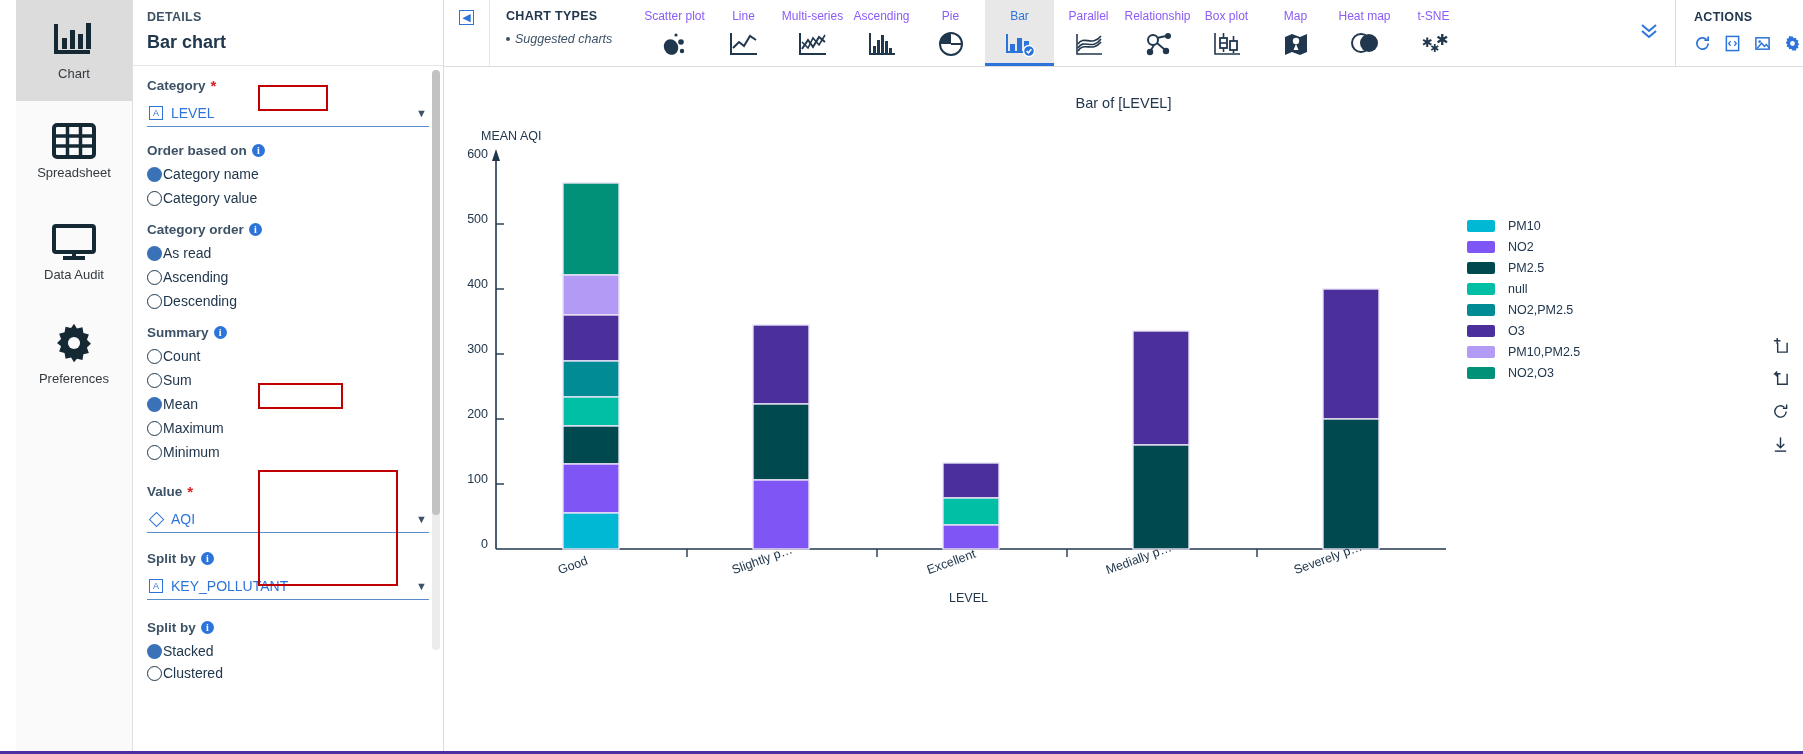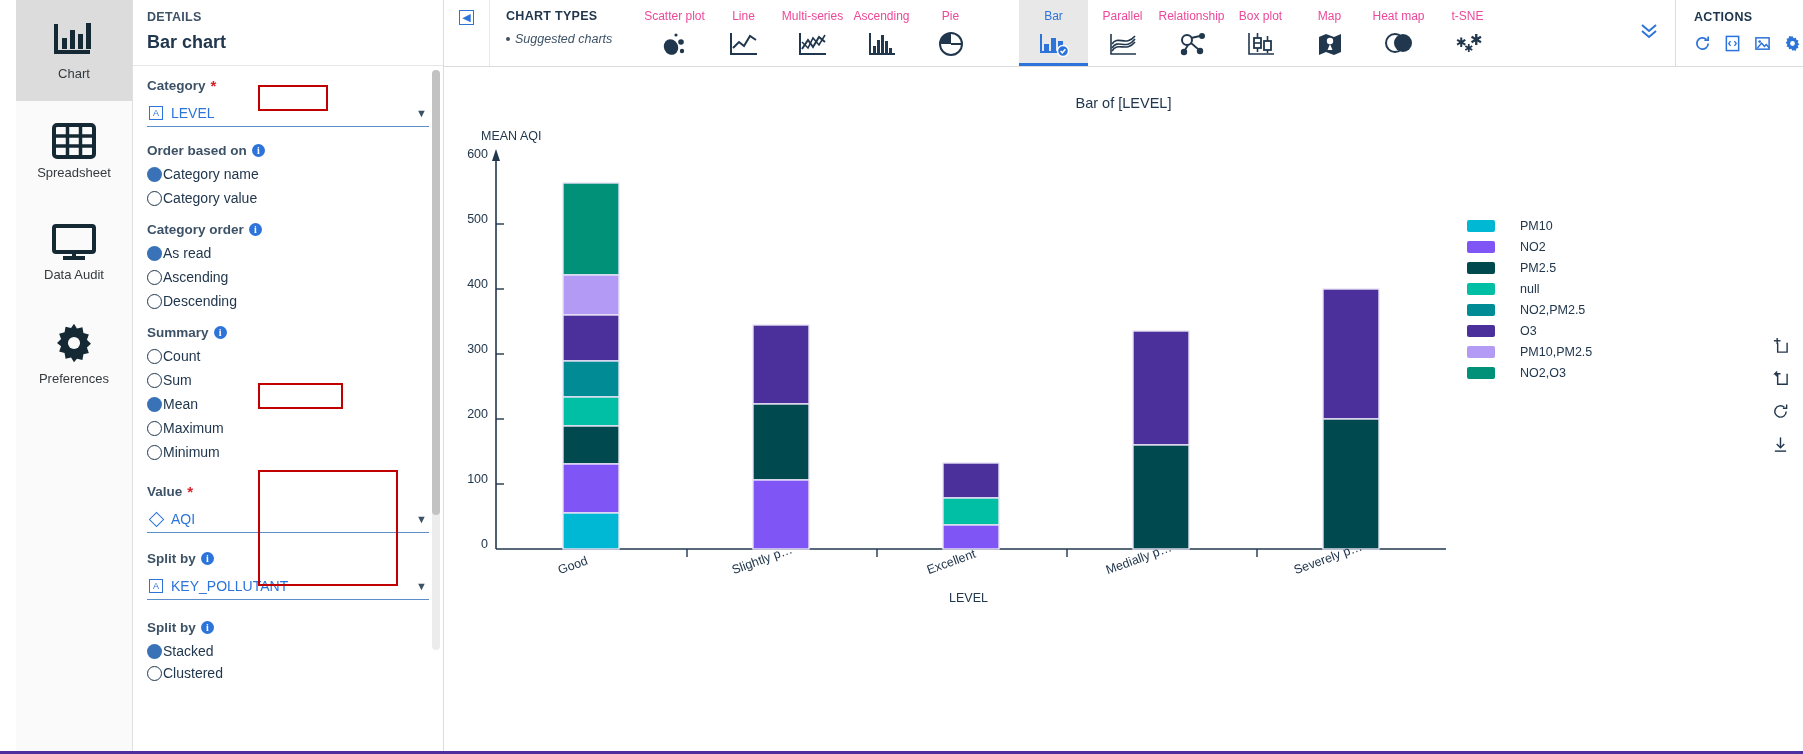--- a/index.html
+++ b/index.html
@@ -226,32 +226,31 @@
     width: 69px;
     display: flex;
     flex-direction: column;
     align-items: center;
     padding-top: 9px;
     cursor: pointer;
     position: relative;
   }
   .ct-item .cname {
     font-size: 12px;
-    color: #ec4899;
+    color: #8b5cf6;
     white-space: nowrap;
   }
   .ct-item .cicon {
     margin-top: 8px;
     line-height: 0;
     color: #21374d;
   }
   .ct-item.selected {
     background: #e8e8e8;
     border-bottom: 3px solid #2d74da;
-    margin-left: 34px;
   }
   .ct-item.selected .cname { color: #2d74da; }
   .ct-more {
     width: 52px;
     display: flex; align-items: center; justify-content: center;
     color: #2d74da; font-size: 17px;
     cursor: pointer;
   }
   .actions {
     width: 128px;
@@ -283,21 +282,21 @@
   }
   .plot {
     position: absolute;
     left: 0; top: 0; right: 0; bottom: 0;
   }
   .legend {
     position: absolute;
     left: 1023px; top: 152px;
     display: flex; flex-direction: column; gap: 7px;
   }
-  .leg-row { display: flex; align-items: center; gap: 25px; cursor: pointer; }
+  .leg-row { display: flex; align-items: center; gap: 13px; cursor: pointer; }
   .leg-sw { width: 28px; height: 12px; border-radius: 2px; flex: 0 0 28px; }
   .leg-txt { font-size: 12.5px; color: #21374d; white-space: nowrap; }
 
   .side-tools {
     position: absolute;
     right: 14px; top: 270px;
     display: flex; flex-direction: column; gap: 16px;
     color: #21374d;
   }
   .side-tools span { cursor: pointer; line-height: 0; }

